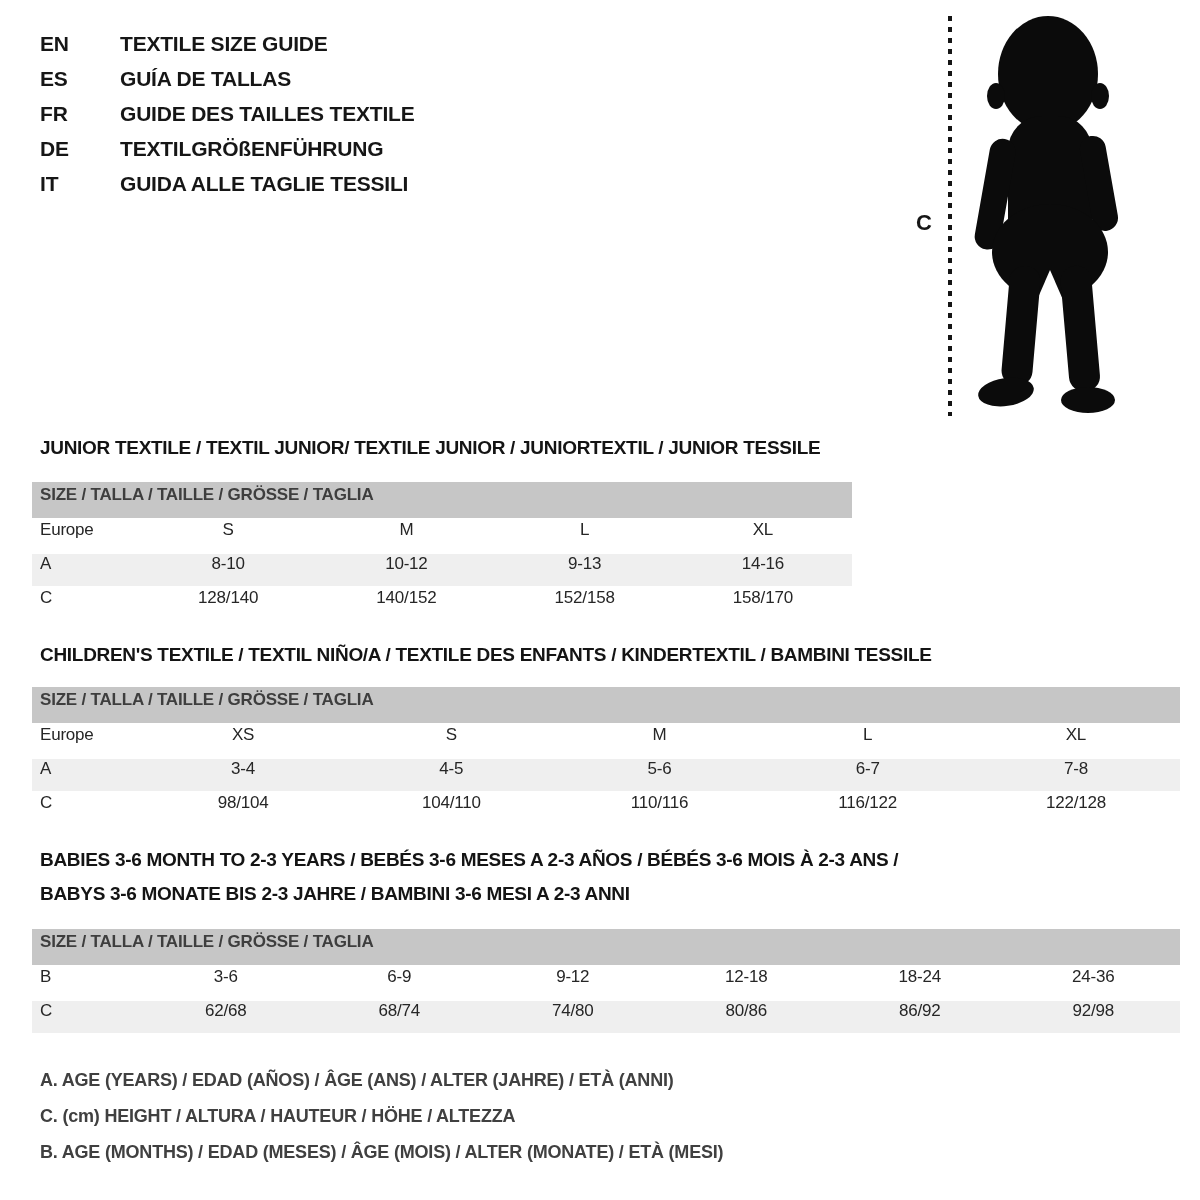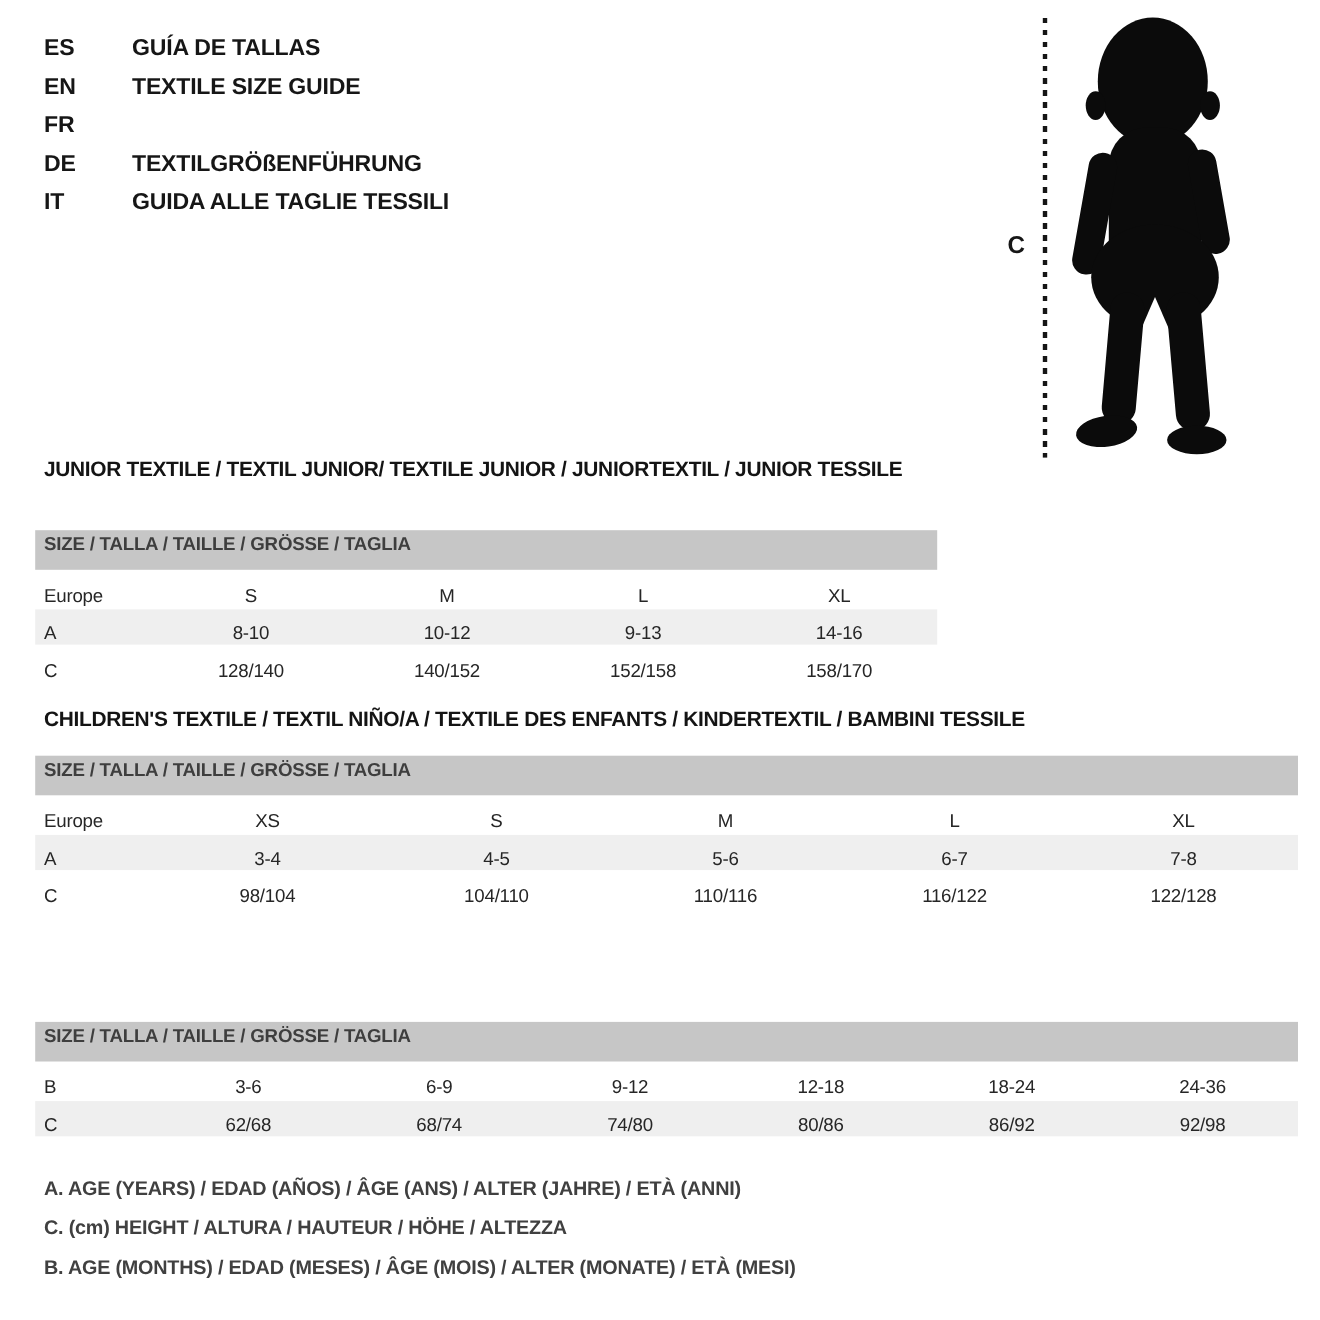--- a/index.html
+++ b/index.html
@@ -17,57 +17,58 @@
 
   
   .fig-c { position:absolute; left:916px; top:210px; font-size:22px; font-weight:700; }
   .dash-line { position:absolute; left:948px; top:16px; width:4px; height:400px;
                background:repeating-linear-gradient(to bottom,#151515 0 5px,transparent 5px 11px); }
   .baby-svg { position:absolute; left:964px; top:14px; }
 
   
   .sec-title { position:absolute; left:40px; font-size:19px; font-weight:700;
                letter-spacing:-0.3px; line-height:34px; white-space:nowrap; color:#141414; }
-  .st0 { top:411px; }
+  .st0 { top:431px; }
   .st1 { top:638px; }
   .st2 { top:843px; }
 
   
   .size-table { position:absolute; left:32px; }
   .tb0 { top:482px; width:820px; }
   .tb1 { top:687px; width:1148px; }
   .tb2 { top:929px; width:1148px; }
   .size-head { height:36px; line-height:26px; background:#c6c6c6; color:#3e3e3e;
                font-weight:700; font-size:17px; padding-left:8px; letter-spacing:-0.2px; }
-  .t-row { display:flex; height:32px; align-items:flex-end; margin-top:2px;
+  .t-row { display:flex; height:32px; align-items:flex-start; margin-top:2px;
            font-size:17px; color:#262626; letter-spacing:-0.2px; }
   .t-row.shaded { background:#efefef; }
   .t-label { width:107px; padding-left:8px; box-sizing:border-box; }
   .t-val { flex:1; text-align:center; }
 
   
   .legend { position:absolute; left:40px; top:1062px; font-size:18px; font-weight:700;
             line-height:36px; letter-spacing:-0.2px; color:#404040; white-space:nowrap; }
 </style>
 </head>
 <body>
 
 <div class="page">
 
   <div class="langs">
       <div class="lang-row">
+        <span class="lang-code">EN</span>
+        <span class="lang-title">TEXTILE SIZE GUIDE</span>
+      </div>
+      <div class="lang-row">
         <span class="lang-code">ES</span>
         <span class="lang-title">GUÍA DE TALLAS</span>
       </div>
       <div class="lang-row">
-        <span class="lang-code">EN</span>
-        <span class="lang-title">TEXTILE SIZE GUIDE</span>
-      </div>
-      <div class="lang-row">
         <span class="lang-code">FR</span>
+        <span class="lang-title">GUIDE DES TAILLES TEXTILE</span>
       </div>
       <div class="lang-row">
         <span class="lang-code">DE</span>
         <span class="lang-title">TEXTILGRÖßENFÜHRUNG</span>
       </div>
       <div class="lang-row">
         <span class="lang-code">IT</span>
         <span class="lang-title">GUIDA ALLE TAGLIE TESSILI</span>
       </div>
     </div>
@@ -145,20 +146,24 @@
       <div class="t-row">
         <span class="t-label">C</span>
         <span class="t-val">98/104</span>
         <span class="t-val">104/110</span>
         <span class="t-val">110/116</span>
         <span class="t-val">116/122</span>
         <span class="t-val">122/128</span>
       </div>
     </div>
 
+  <div class="sec-title st2">
+      <div>BABIES 3-6 MONTH TO 2-3 YEARS / BEBÉS 3-6 MESES A 2-3 AÑOS / BÉBÉS 3-6 MOIS À 2-3 ANS /</div>
+      <div>BABYS 3-6 MONATE BIS 2-3 JAHRE / BAMBINI 3-6 MESI A 2-3 ANNI</div>
+    </div>
   <div class="size-table tb2">
       <div class="size-head">SIZE / TALLA / TAILLE / GRÖSSE / TAGLIA</div>
       <div class="t-row">
         <span class="t-label">B</span>
         <span class="t-val">3-6</span>
         <span class="t-val">6-9</span>
         <span class="t-val">9-12</span>
         <span class="t-val">12-18</span>
         <span class="t-val">18-24</span>
         <span class="t-val">24-36</span>

